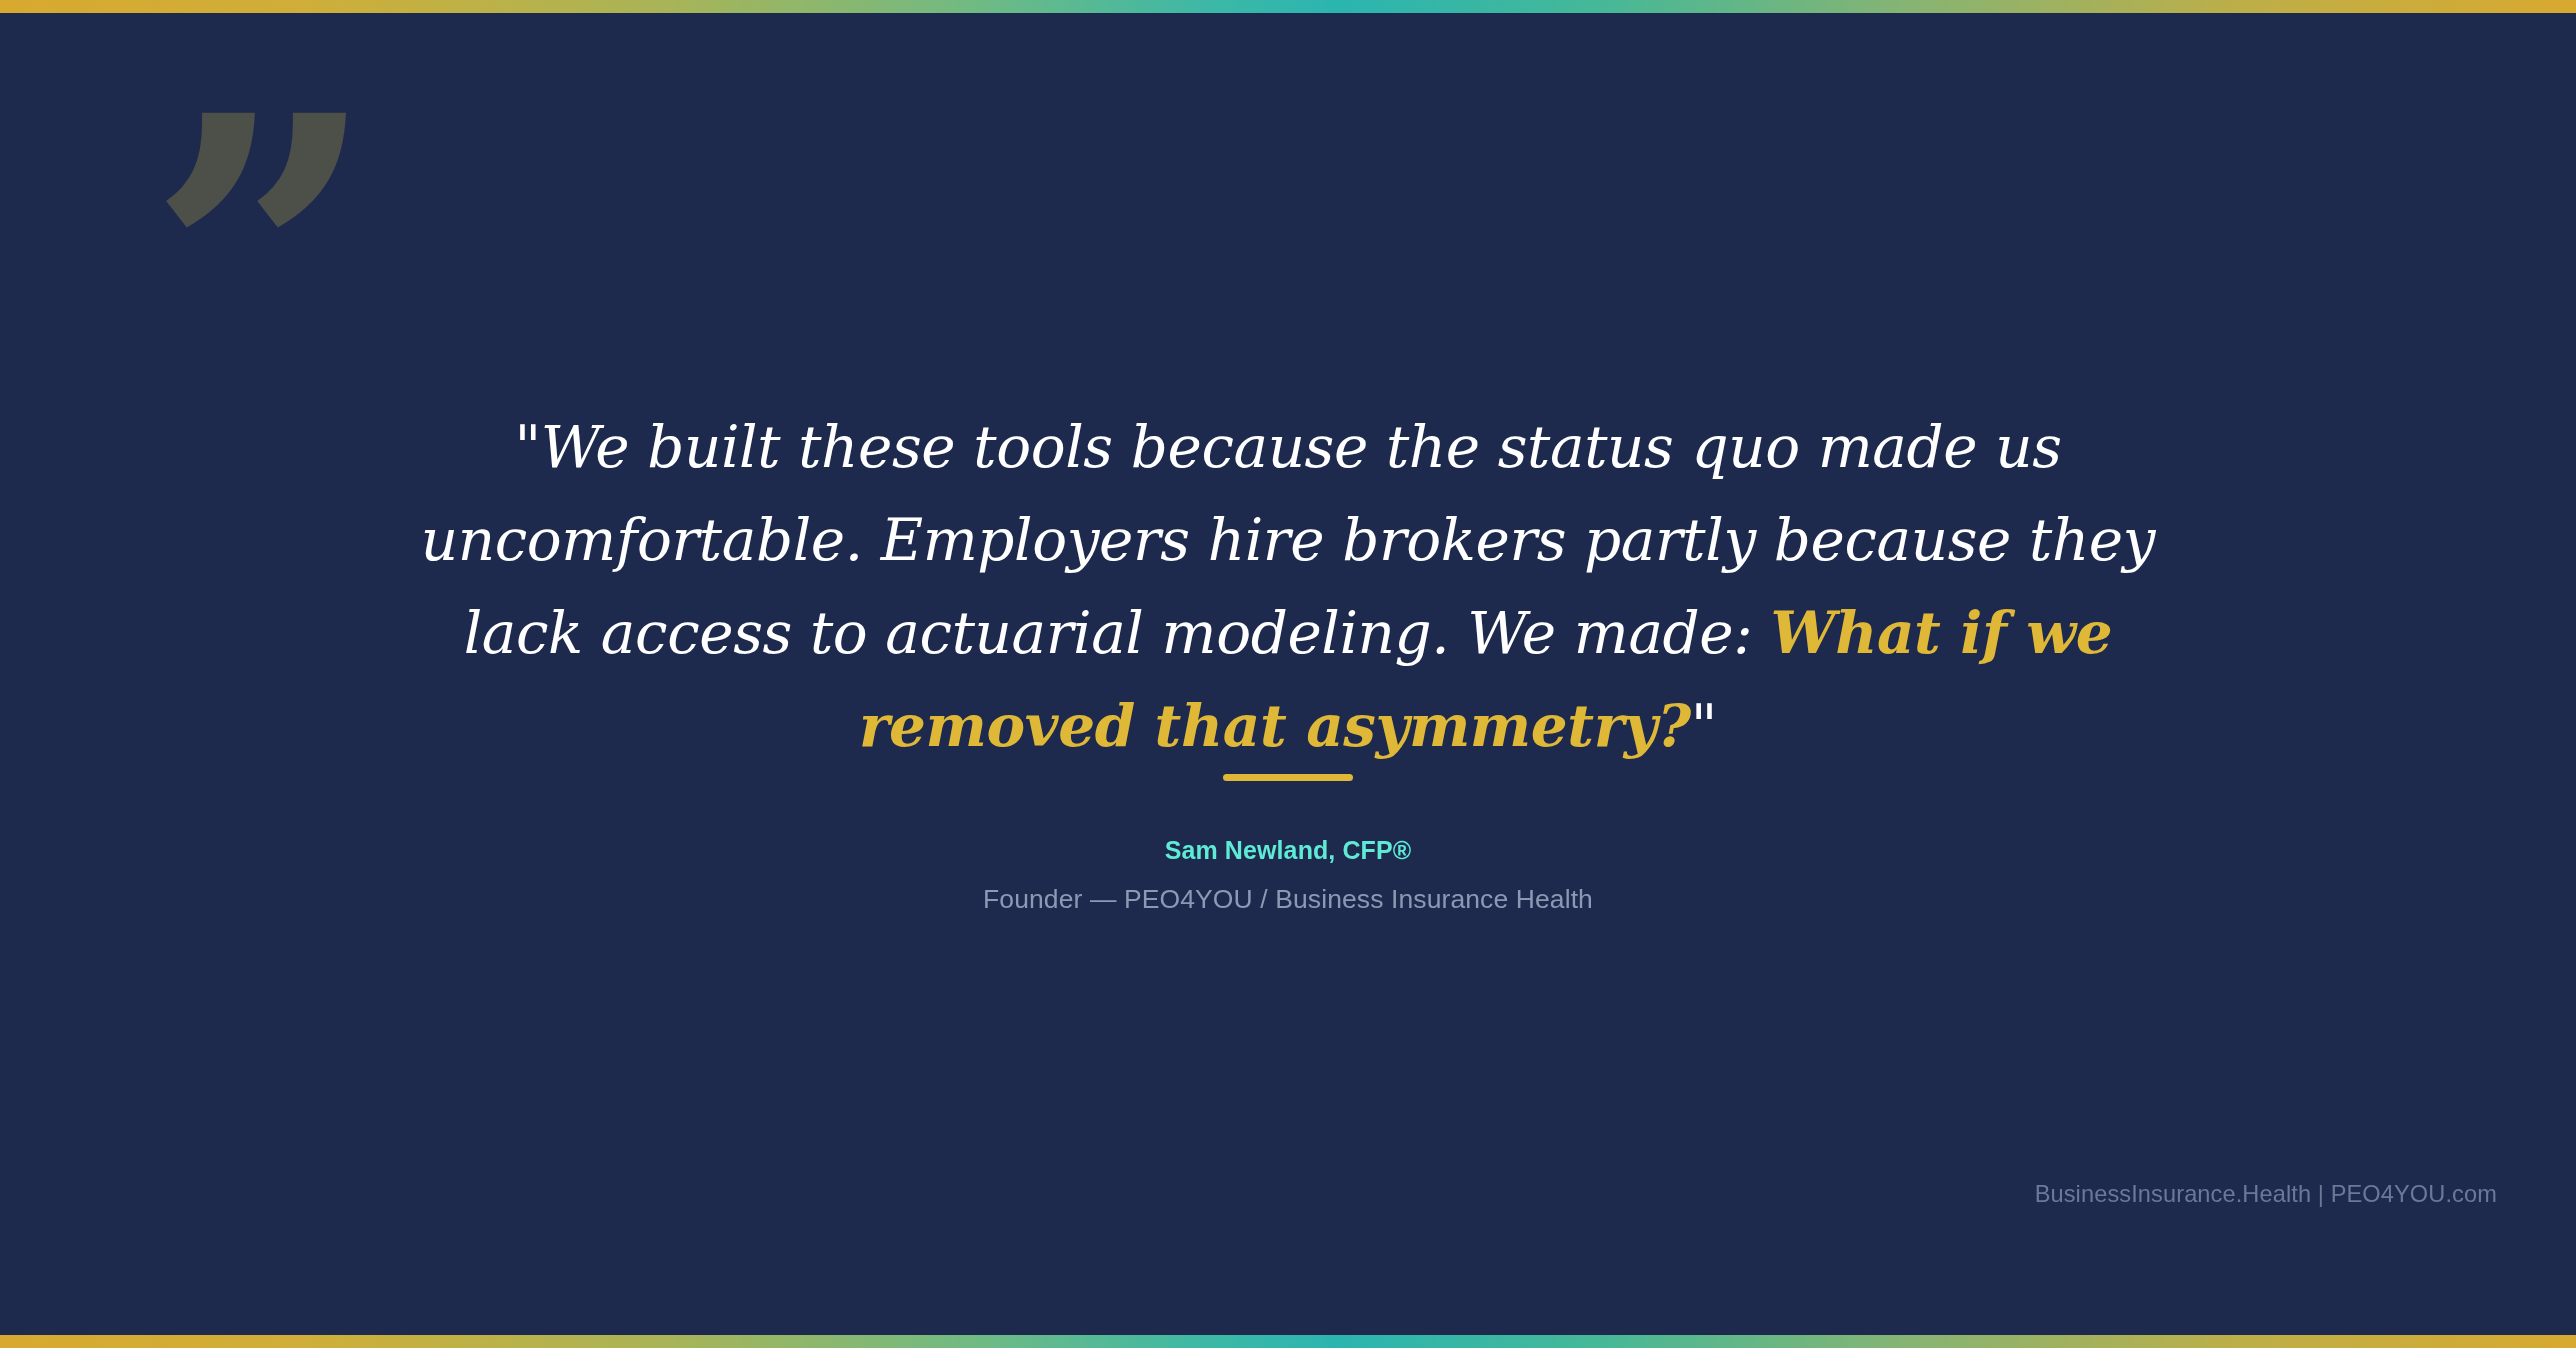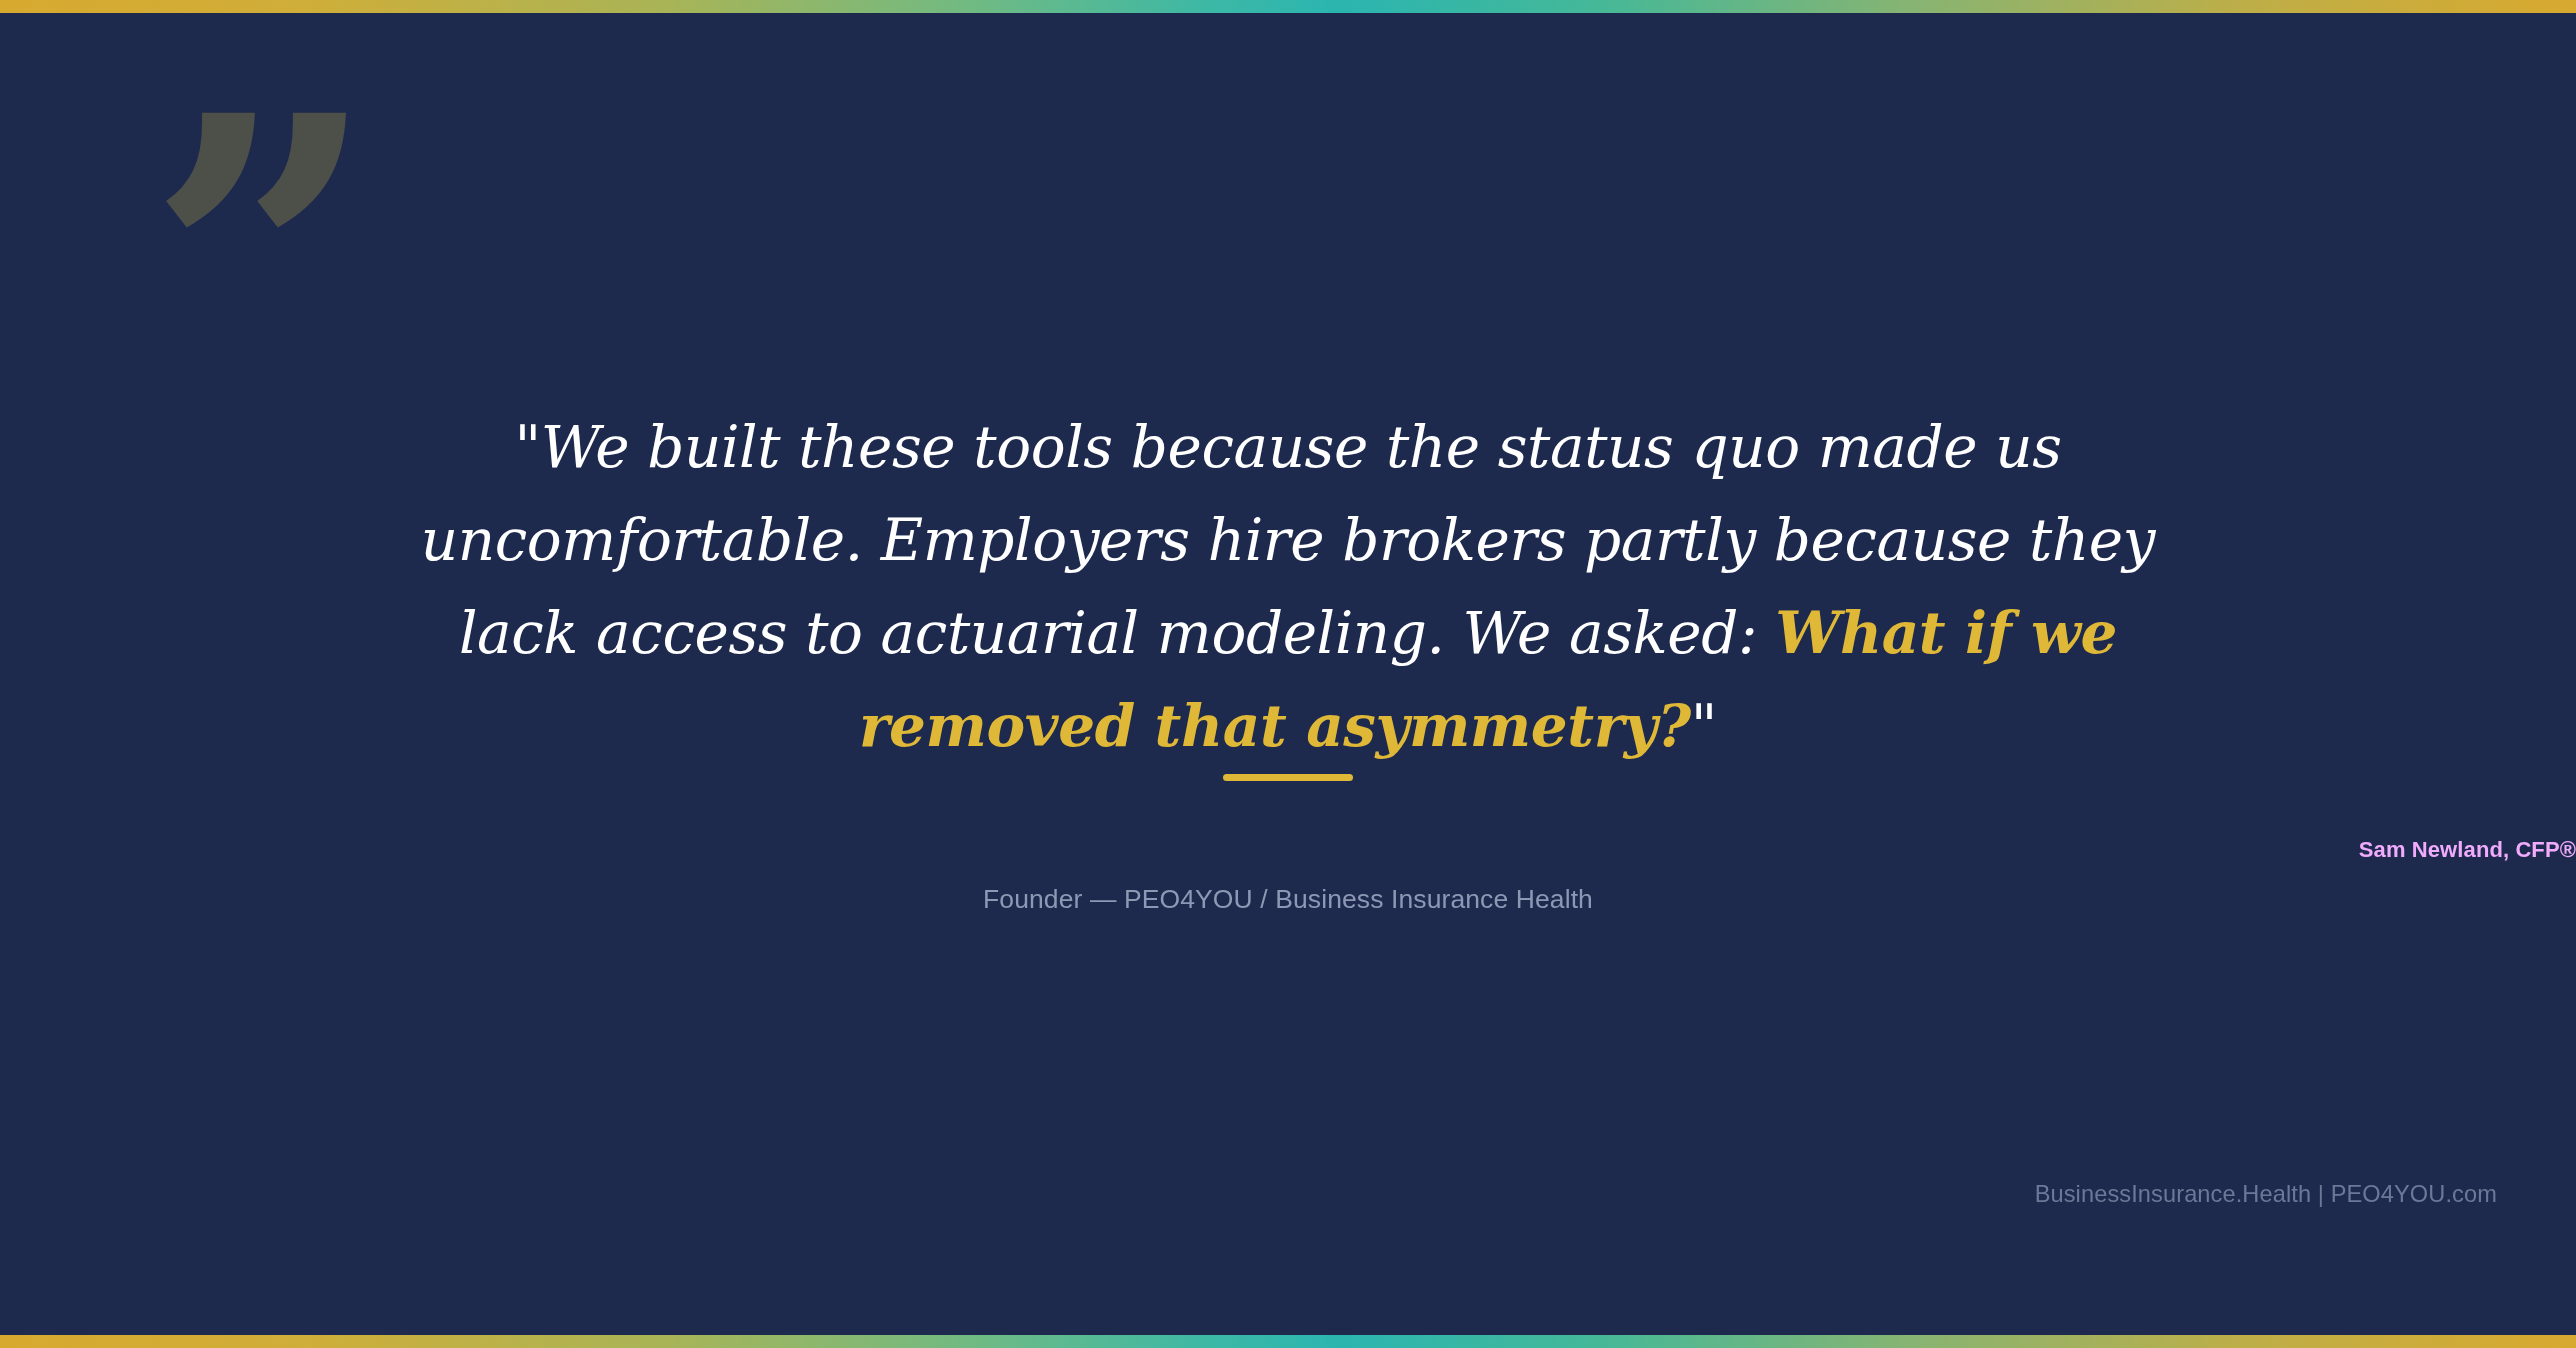--- a/index.html
+++ b/index.html
@@ -103,26 +103,25 @@
   .attrib {
     position: absolute;
     left: 0;
     top: 830px;
     width: 2576px;
     text-align: center;
   }
 
   .attrib-name {
     font-family: "Liberation Sans", sans-serif;
-    font-size: 22px;
+    font-size: 25px;
     font-weight: 700;
-    color: #f0abfc;
+    color: #5eead4;
     letter-spacing: 0.1px;
     line-height: 40px;
-    text-align: right;
   }
 
   .attrib-role {
     font-family: "Liberation Sans", sans-serif;
     font-size: 26.5px;
     font-weight: 400;
     color: #8d99b4;
     letter-spacing: 0.1px;
     line-height: 37px;
     margin-top: 11px;
@@ -146,21 +145,21 @@
 
 <div class="slide">
 
   <div class="edge-bar top"></div>
 
   <div class="quote-mark">”</div>
 
   <div class="quote-wrap">
     <div class="quote-text"><span>"We built these tools because the status quo made us uncomfortable.</span>
       <span>Employers hire brokers partly because they lack access to actuarial</span>
-      <span>modeling. We asked: </span><span class="hl">What if we removed that asymmetry?</span><span>"</span></div>
+      <span>modeling. We made: </span><span class="hl">What if we removed that asymmetry?</span><span>"</span></div>
   </div>
 
   <div class="divider"></div>
 
   <div class="attrib">
     <div class="attrib-name">Sam Newland, CFP®</div>
     <div class="attrib-role">Founder — PEO4YOU / Business Insurance Health</div>
   </div>
 
   <div class="footer">BusinessInsurance.Health | PEO4YOU.com</div>

